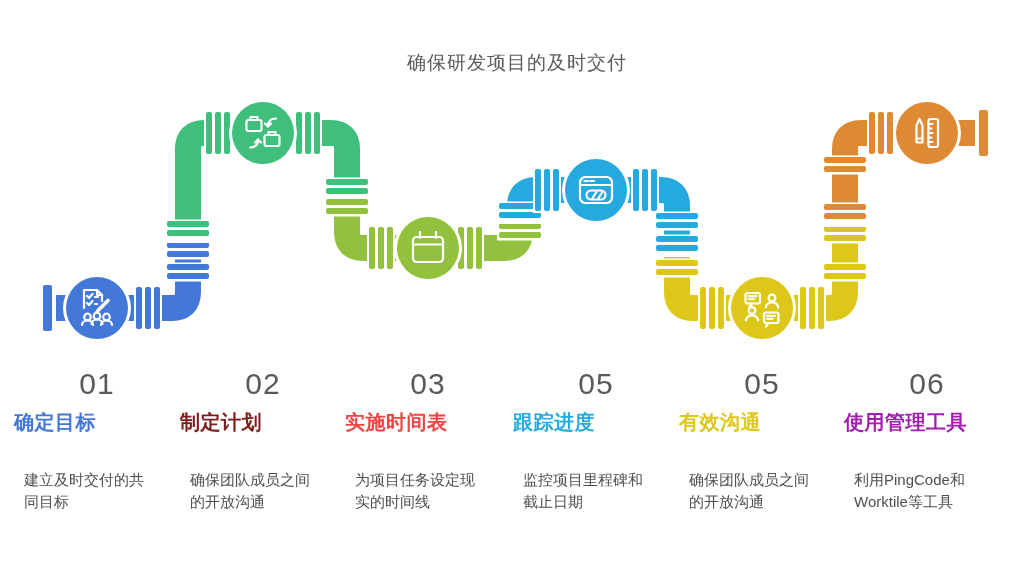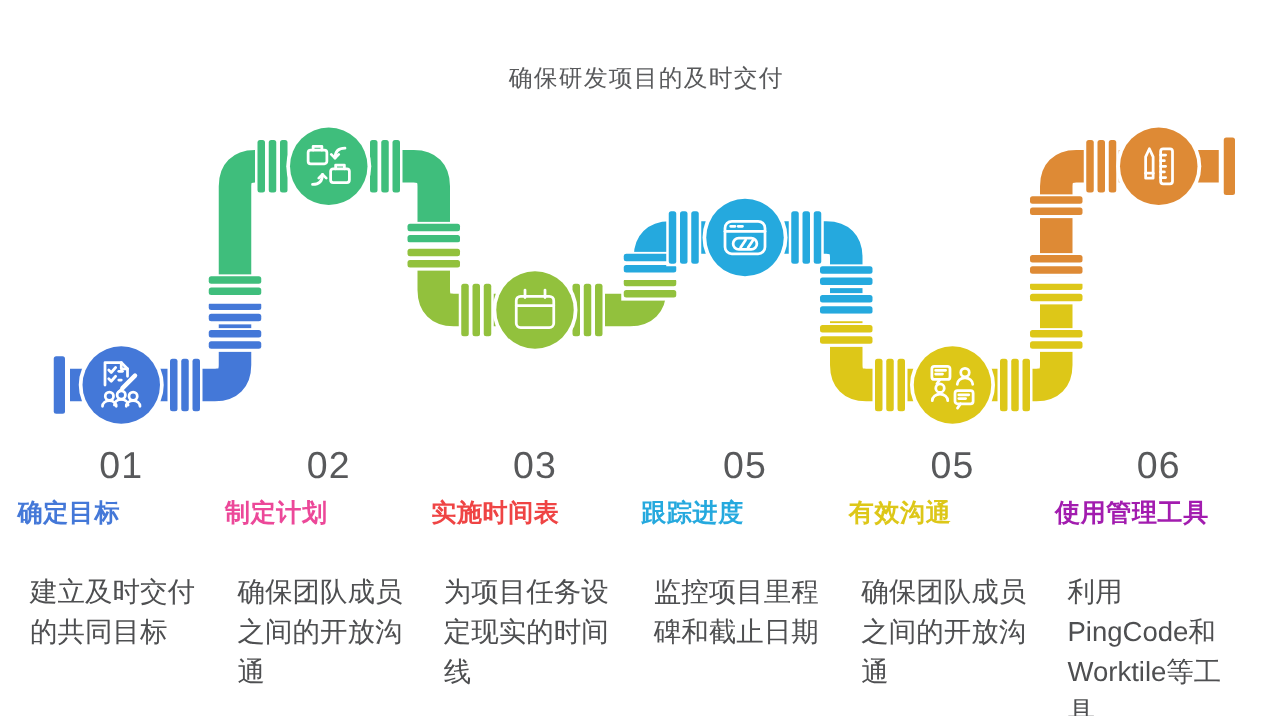--- a/index.html
+++ b/index.html
@@ -9,32 +9,32 @@
   }
   .title{
     position:absolute;left:5px;top:50px;width:100%;text-align:center;
     font-size:19px;color:#595a5c;letter-spacing:1px;
   }
   #pipes{position:absolute;left:0;top:0;}
   .pipe{fill:none;stroke-width:26;stroke-linecap:butt;}
   .ring{stroke:none;}
   .wbk{fill:#ffffff;stroke:none;}
   .glyph{stroke:#ffffff;fill:none;stroke-width:2.2;stroke-linecap:round;stroke-linejoin:round;}
-  .col{position:absolute;top:355px;width:166px;}
+  .col{position:absolute;top:366px;width:166px;}
   .num{
     text-align:center;font-size:30px;line-height:36px;color:#58595b;
     font-weight:400;letter-spacing:1px;
   }
   .lbl{
     text-align:left;font-size:20px;line-height:22px;font-weight:bold;
     margin-top:9px;letter-spacing:0.5px;
   }
   .desc{
     margin:36px auto 0 10px;width:132px;text-align:left;
-    font-size:22px;line-height:1.45;color:#4e4f51;
+    font-size:15px;line-height:1.45;color:#4e4f51;
   }
 </style>
 </head>
 <body>
 
 <div id="stage">
 
   <div class="title">确保研发项目的及时交付</div>
 
   <svg id="pipes" width="1024" height="573" viewBox="0 0 1024 573">
@@ -263,21 +263,21 @@
     </g>
   </svg>
 
   <div class="col" style="left:14px">
     <div class="num">01</div>
     <div class="lbl" style="color: rgb(68, 120, 216);">确定目标</div>
     <div class="desc">建立及时交付的共同目标</div>
   </div>
   <div class="col" style="left:180px">
     <div class="num">02</div>
-    <div class="lbl" style="color: #ec4899;">制定计划</div>
+    <div class="lbl" style="color: #7f1d1d;">制定计划</div>
     <div class="desc">确保团队成员之间的开放沟通</div>
   </div>
   <div class="col" style="left:345px">
     <div class="num">03</div>
     <div class="lbl" style="color: #ef4444;">实施时间表</div>
     <div class="desc">为项目任务设定现实的时间线</div>
   </div>
   <div class="col" style="left:513px">
     <div class="num">05</div>
     <div class="lbl" style="color: rgb(37, 169, 222);">跟踪进度</div>

